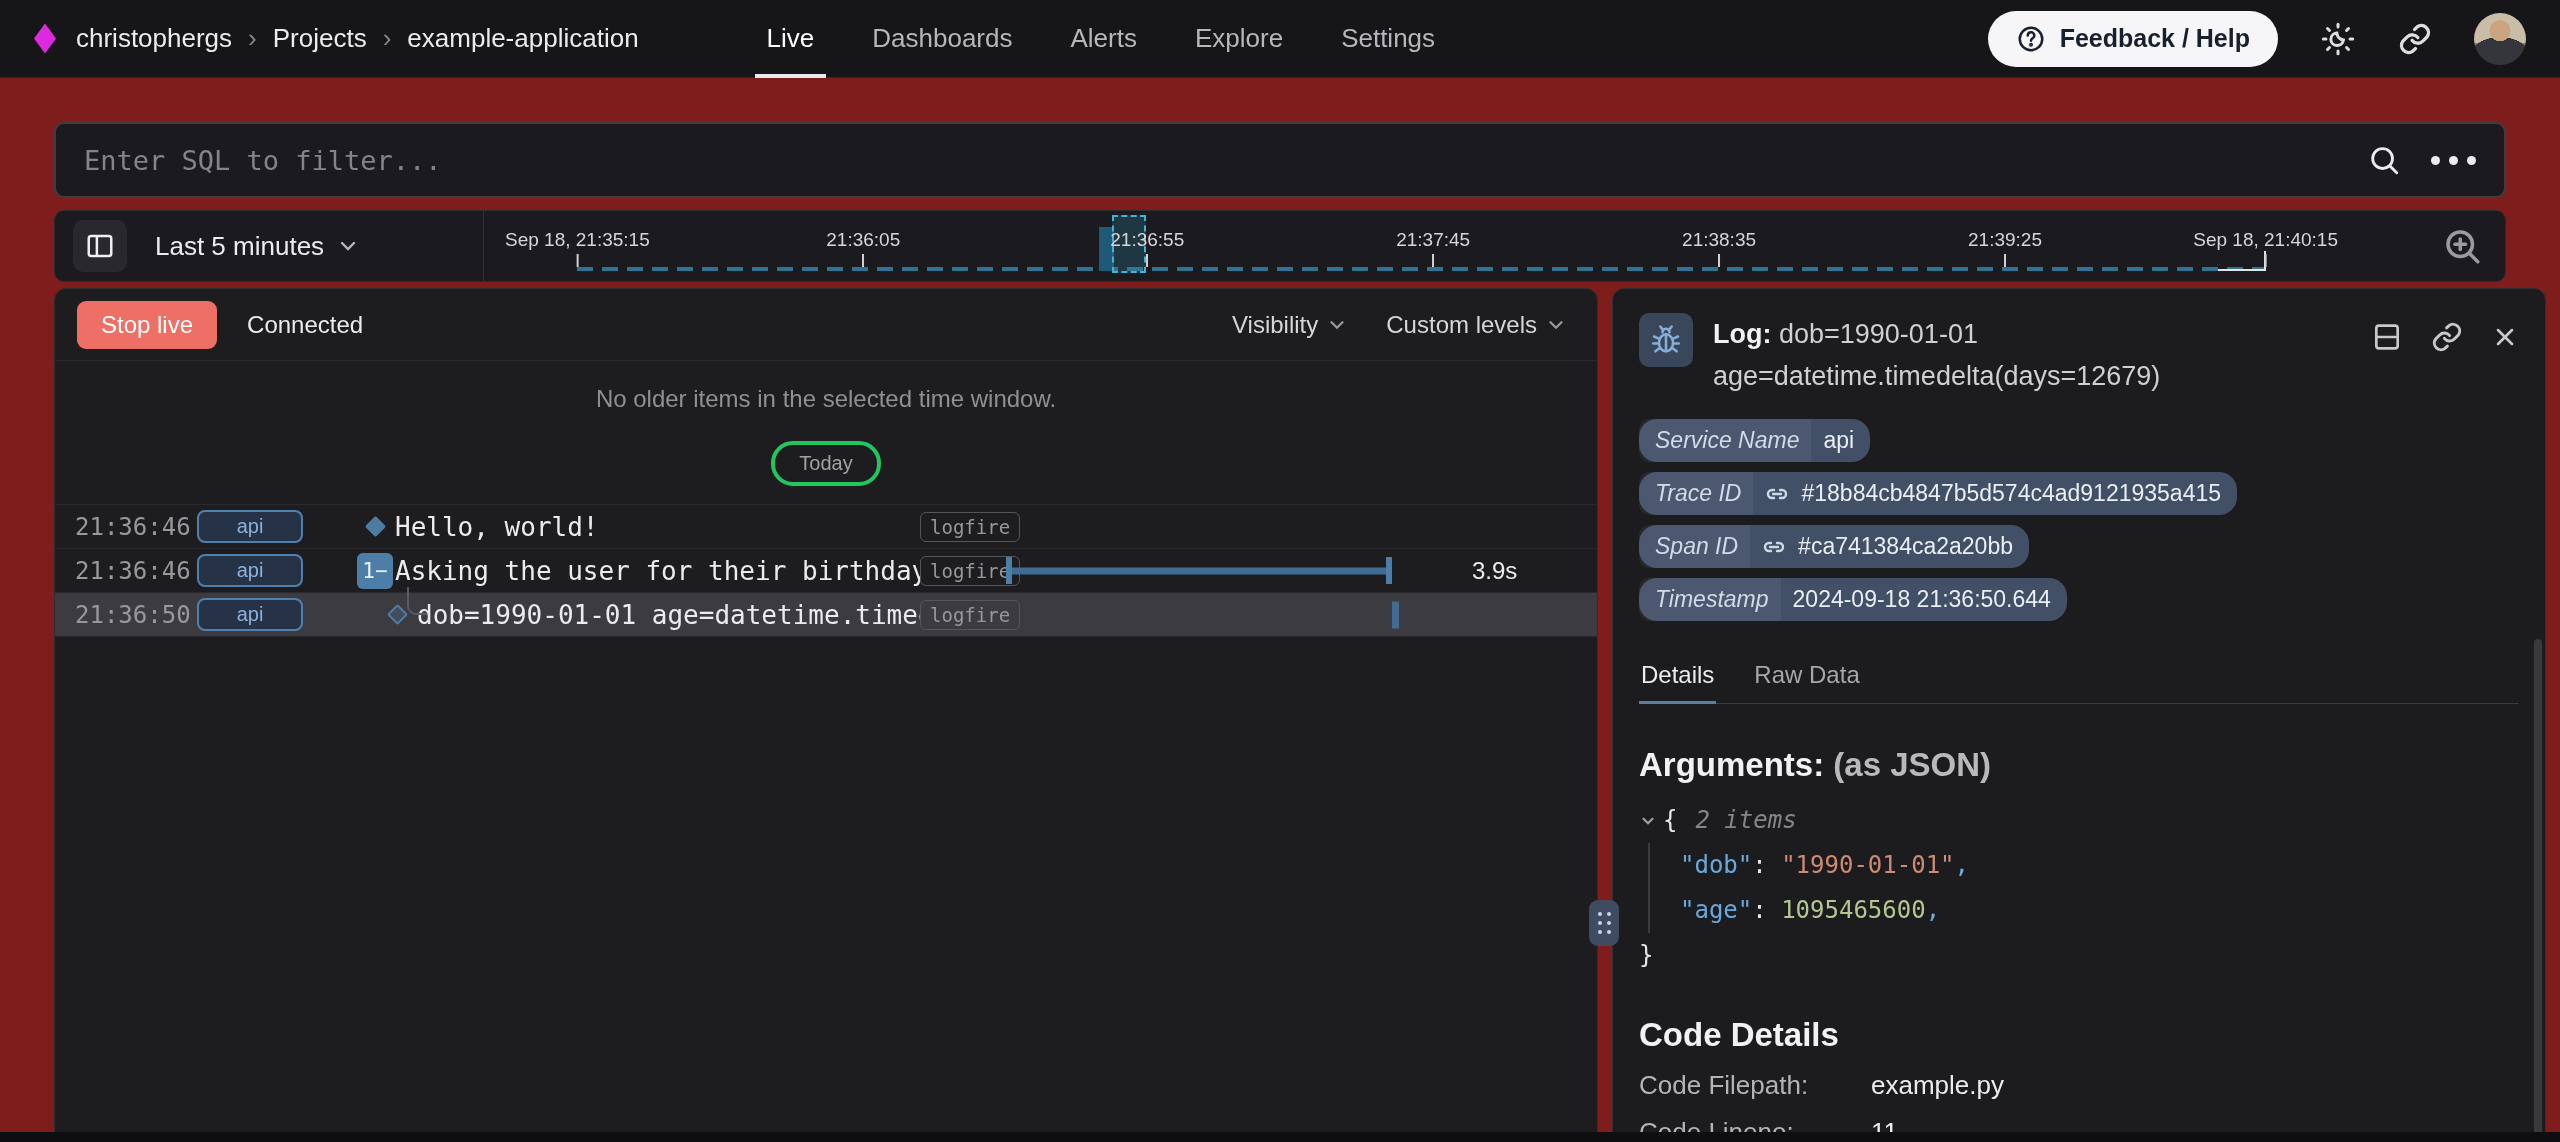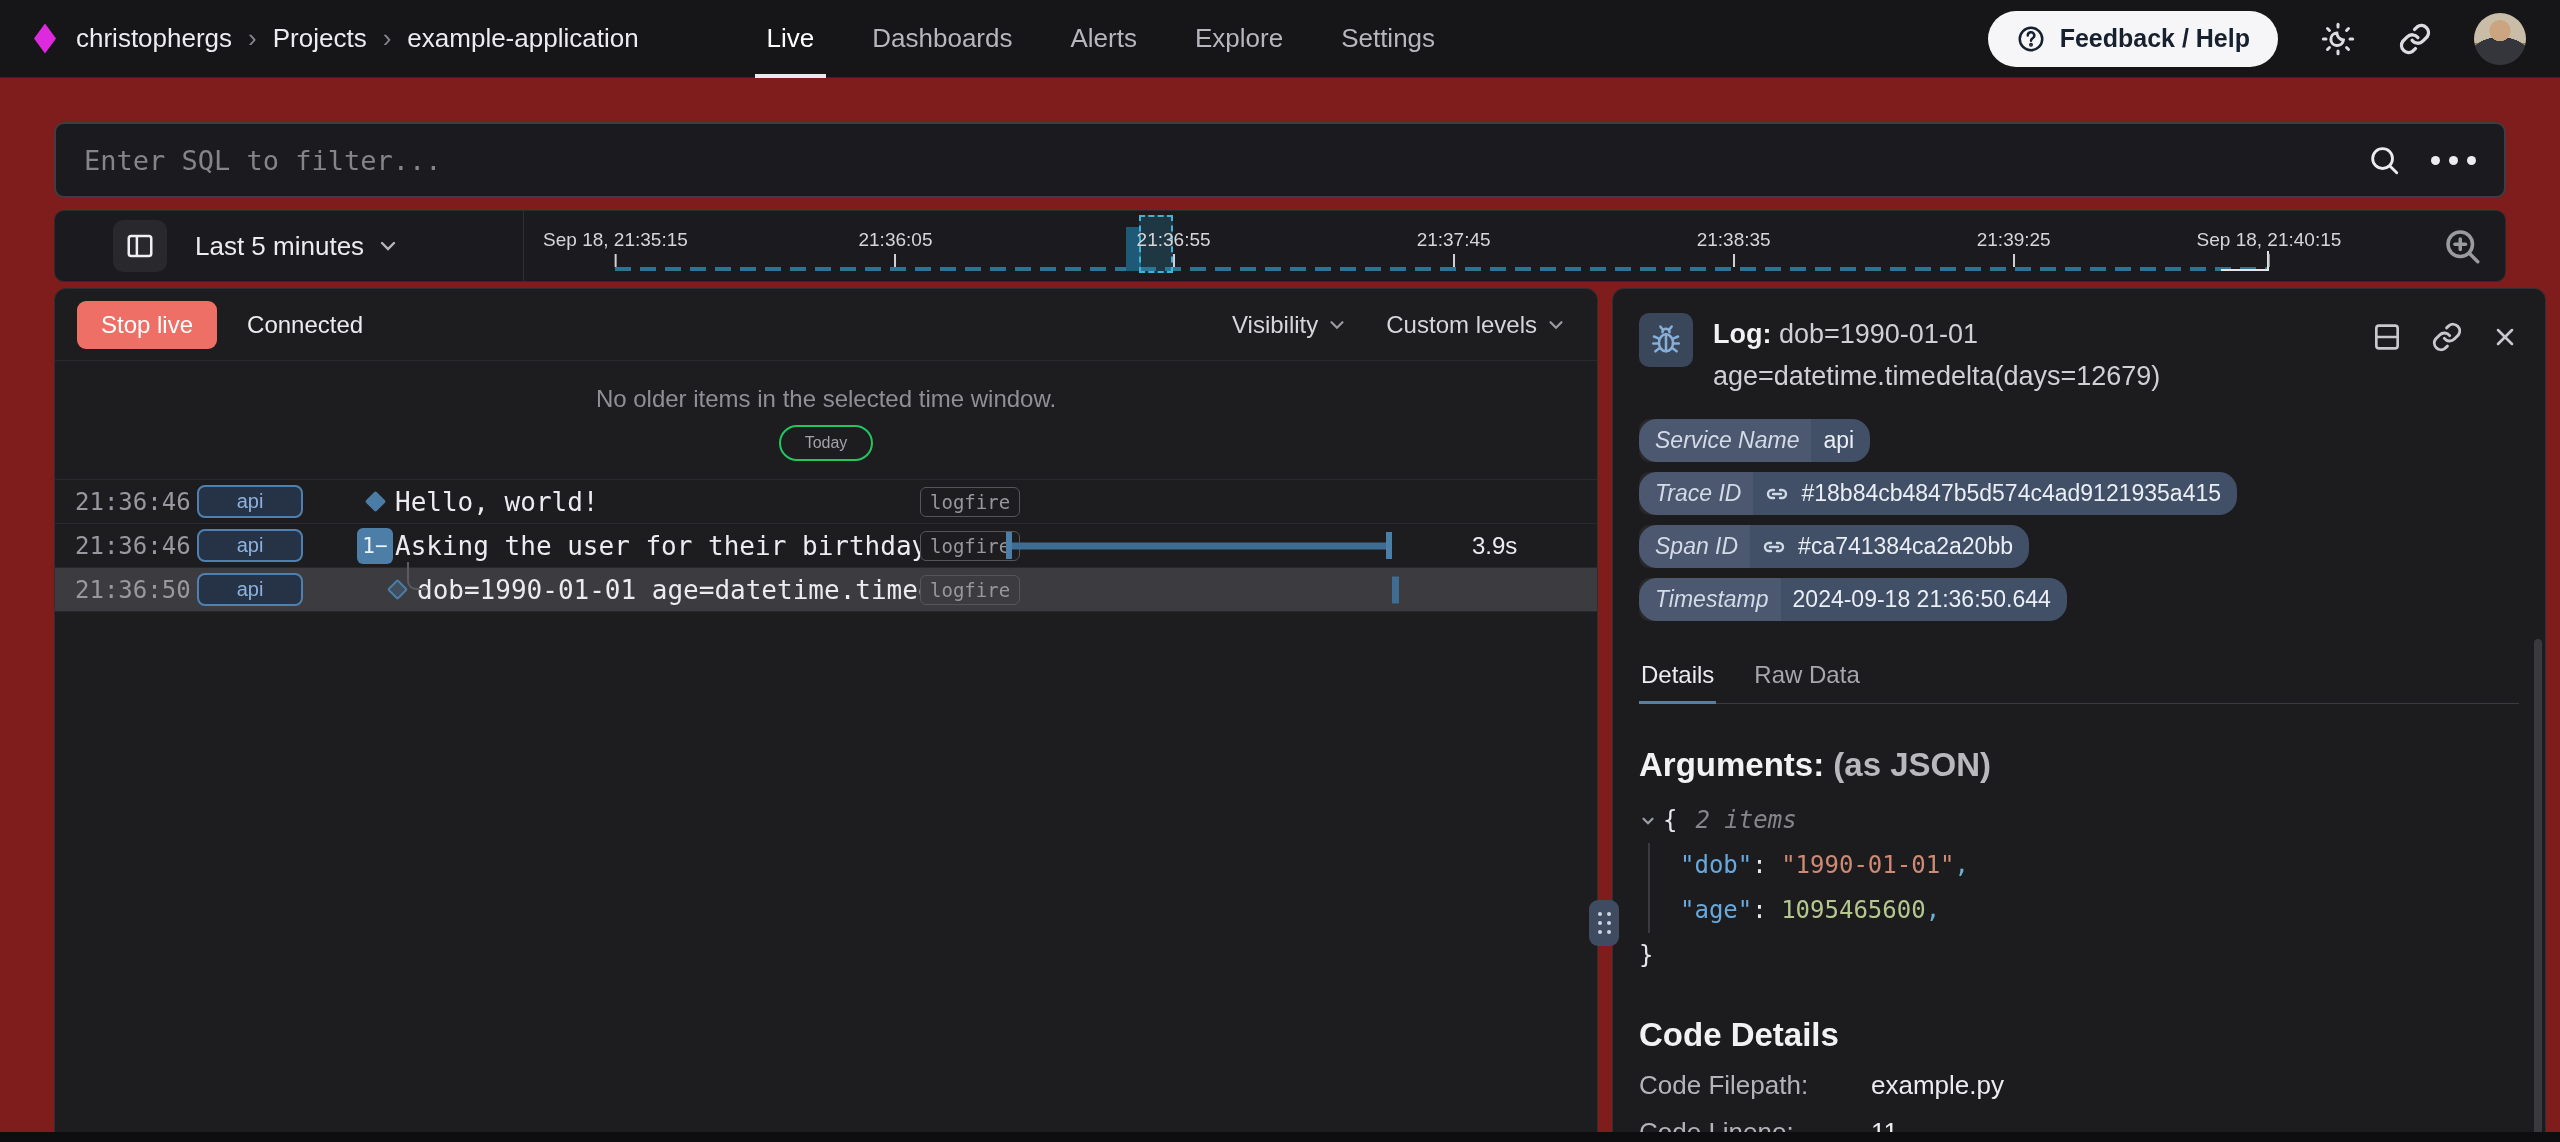--- a/index.html
+++ b/index.html
@@ -45,21 +45,21 @@
   }
   .filter-placeholder { flex:1; font-family:"DejaVu Sans Mono", monospace; font-size:27px; color:#84848b; }
   .filter-search { color:#ececf0; margin-right:30px; }
   .filter-dots { display:flex; gap:9px; }
   .filter-dots i { width:9px; height:9px; border-radius:50%; background:#ececf0; }
 
   
   .timelinebar {
     position:absolute; left:54px; top:210px; width:2452px; height:72px;
     background:#1b1b1f; border:1px solid #2c2c31; border-radius:10px;
-    display:flex; align-items:center;padding-left:40px;
+    display:flex; align-items:center;
   }
   .tl-left { display:flex; align-items:center; width:428px; flex:none; height:100%; }
   .panel-toggle { width:54px; height:52px; margin-left:18px; background:#28282d; border-radius:10px;
     display:flex; align-items:center; justify-content:center; color:#f0f0f4; cursor:pointer; }
   .range-label { margin-left:28px; font-size:26px; color:#ececf0; cursor:pointer; }
   .range-chevron { margin-left:12px; color:#b6b6bc; }
   .tl-divider { width:1px; height:72px; background:#2e2e33; flex:none; }
   .tl-track { position:relative; flex:1; height:100%; margin-right:76px; }
   .tl-tick { position:absolute; top:18px; transform:translateX(-50%); text-align:center; }
   .tl-tick-label { font-size:19px; color:#d6d6da; white-space:nowrap; }
@@ -79,22 +79,22 @@
     background:#1d1d20; border:1px solid #2e2e33; border-radius:12px 12px 0 0; overflow:hidden;
   }
   .log-header { height:72px; display:flex; align-items:center; padding:0 22px; border-bottom:1px solid #2a2a2e; }
   .stop-live { background:#ee6f66; color:#ffffff; font-size:24px; border-radius:9px; padding:10px 24px; cursor:pointer; }
   .conn-status { margin-left:30px; font-size:24px; color:#ececf0; }
   .hdr-dd { display:flex; align-items:center; gap:8px; font-size:24px; color:#d6d6da; cursor:pointer; }
   .hdr-dd svg { color:#9a9aa1; }
   .hdr-right { margin-left:auto; display:flex; gap:38px; margin-right:8px; }
   .empty-zone { border-bottom:1px solid #2a2a2e; padding:24px 0 18px; text-align:center; }
   .empty-msg { font-size:24px; color:#8f8f96; }
-  .today-btn { display:inline-block; margin-top:12px; border:2px solid #22c55e; border-radius:22px;
-    padding:7px 24px; font-size:16px; color:#a2a2a8; cursor:pointer; }
+  .today-btn { display:inline-block; margin-top:28px; border:4px solid #22c55e; border-radius:22px;
+    padding:7px 24px; font-size:20px; color:#a2a2a8; cursor:pointer; }
   .rows { position:relative; }
   .log-row { height:44px; display:flex; align-items:center; padding-left:20px;
     border-bottom:1px solid #29292d; font-family:"DejaVu Sans Mono", monospace; cursor:pointer; }
   .log-row.selected { background:#3b3b40; }
   .row-time { width:122px; flex:none; font-size:24px; color:#98989e; }
   .tag-api { width:106px; height:33px; flex:none; margin-right:52px;
     border:2px solid #4f81b0; background:#263346; border-radius:8px; color:#8cb1dd;
     font-family:"Liberation Sans", sans-serif; font-size:20px;
     display:flex; align-items:center; justify-content:center; }
   .icon-cell { width:40px; flex:none; display:flex; align-items:center; justify-content:center; }

